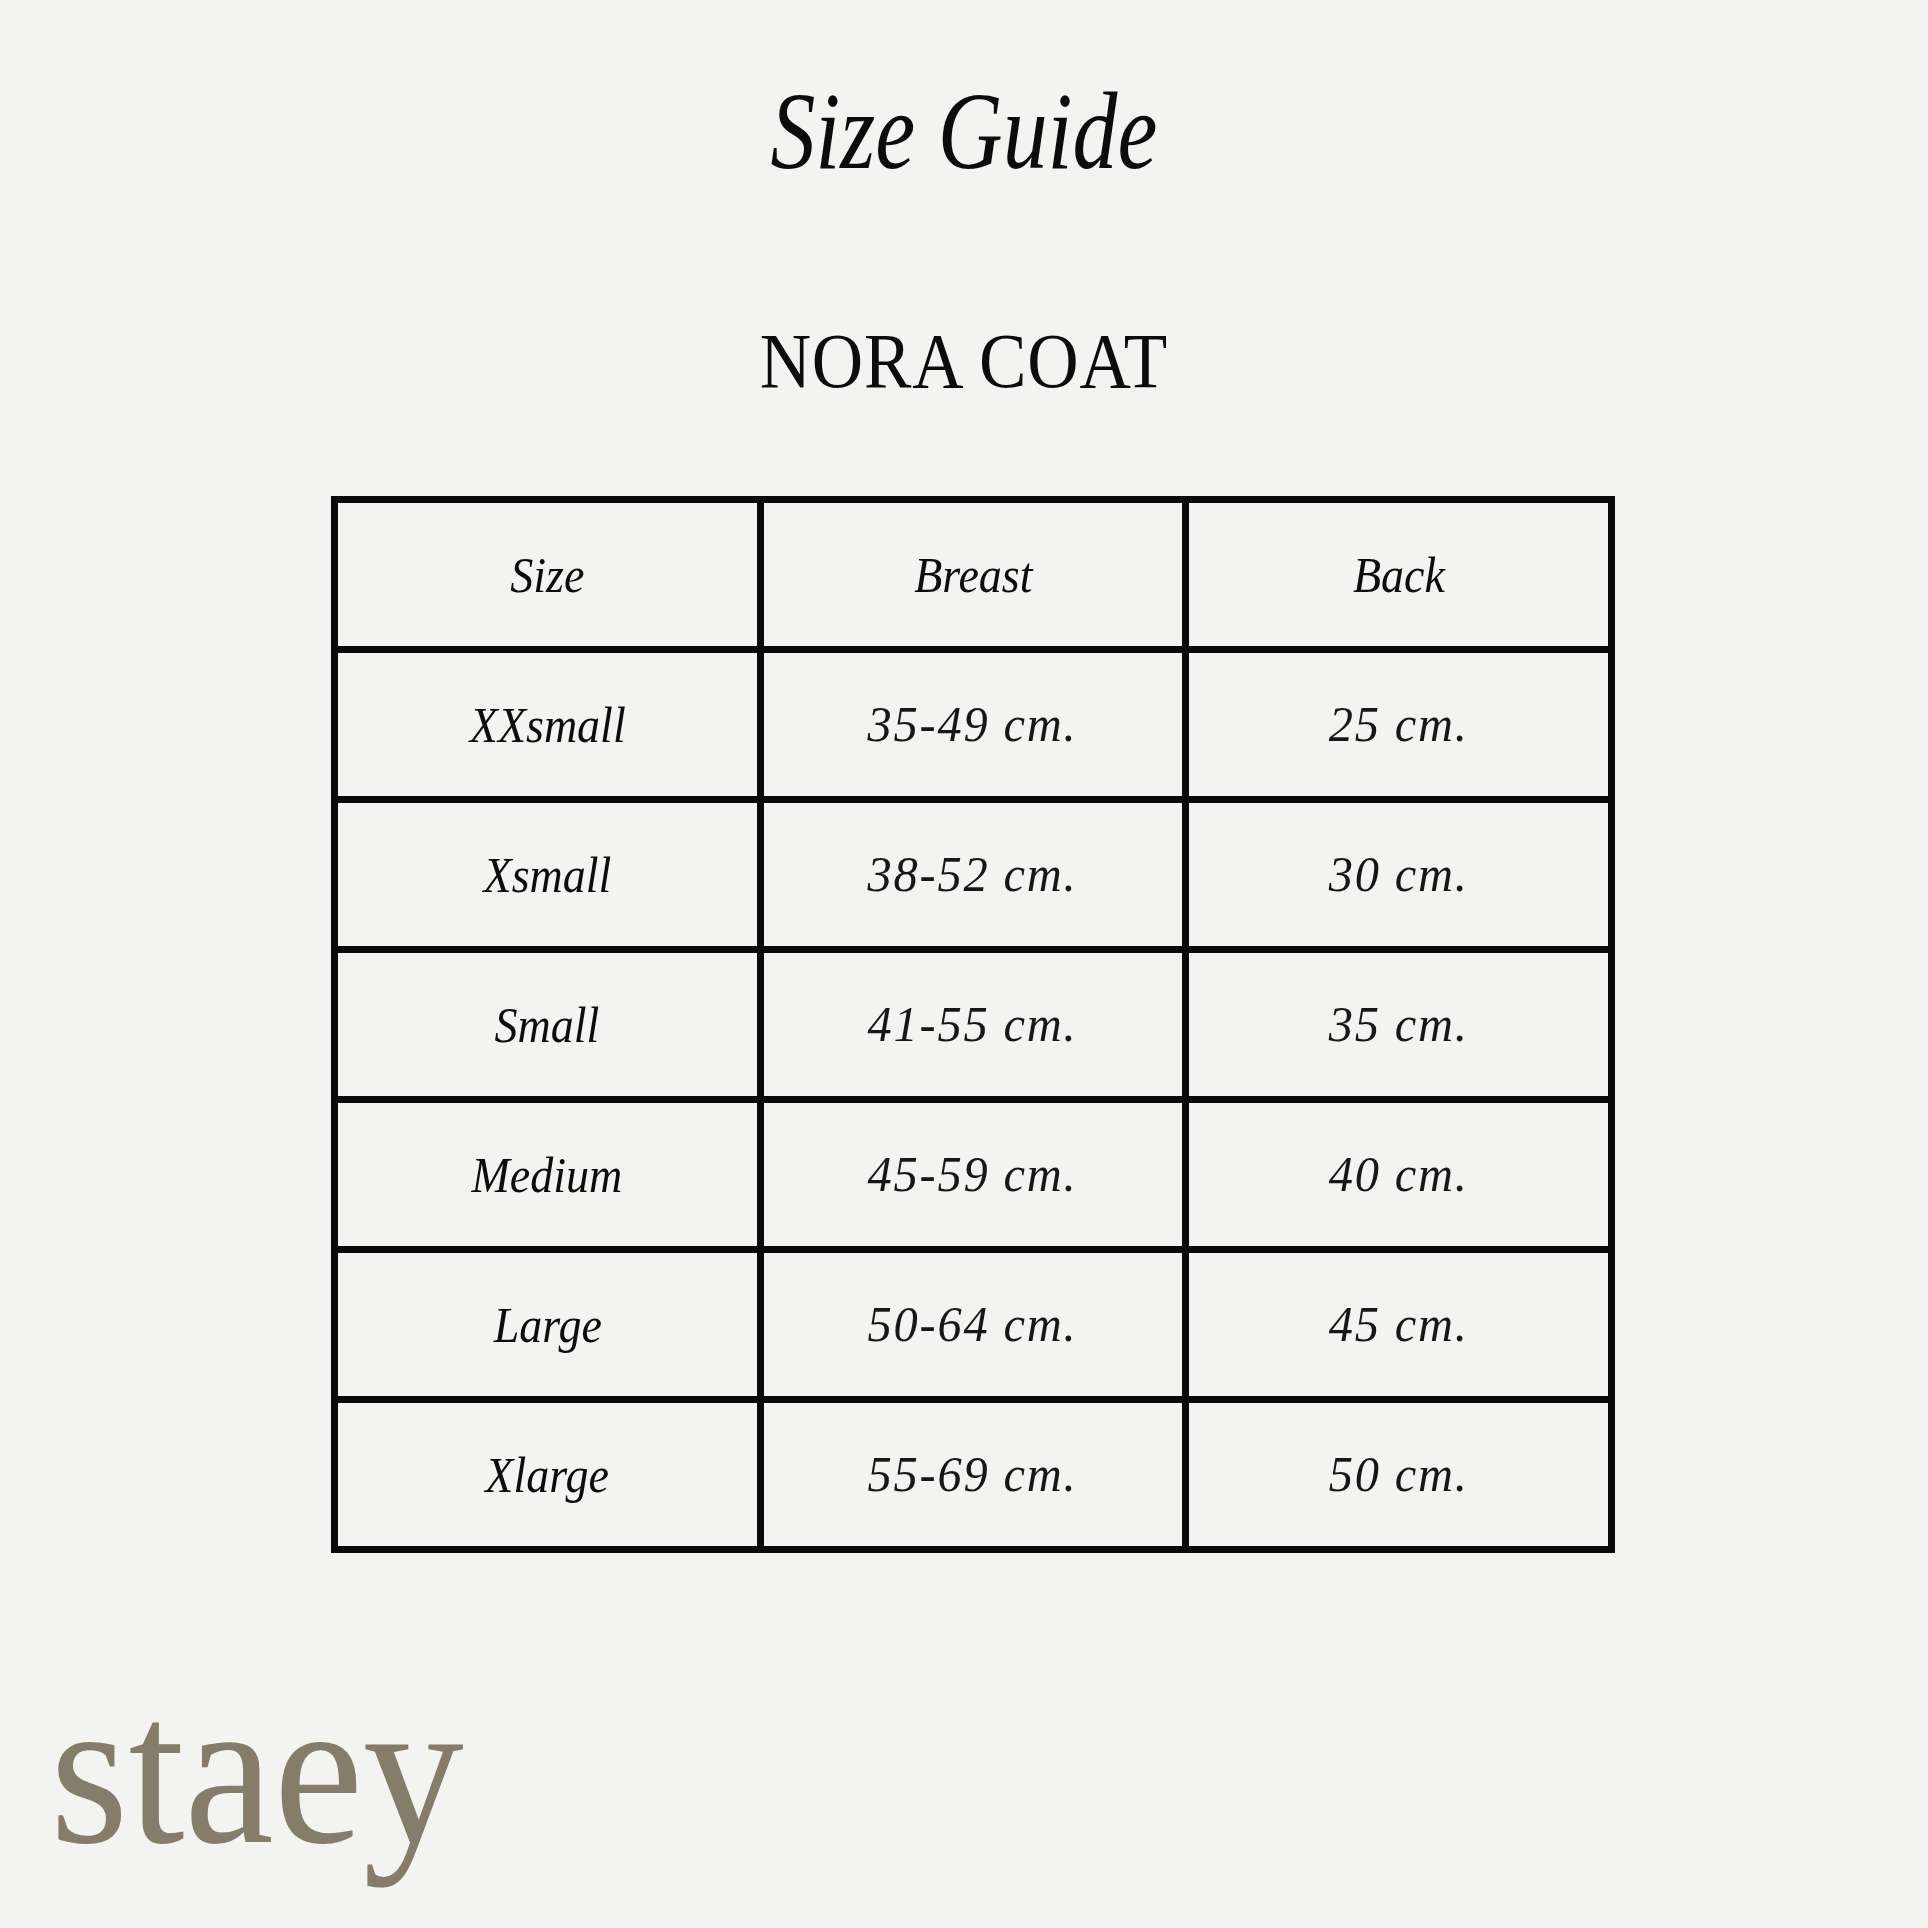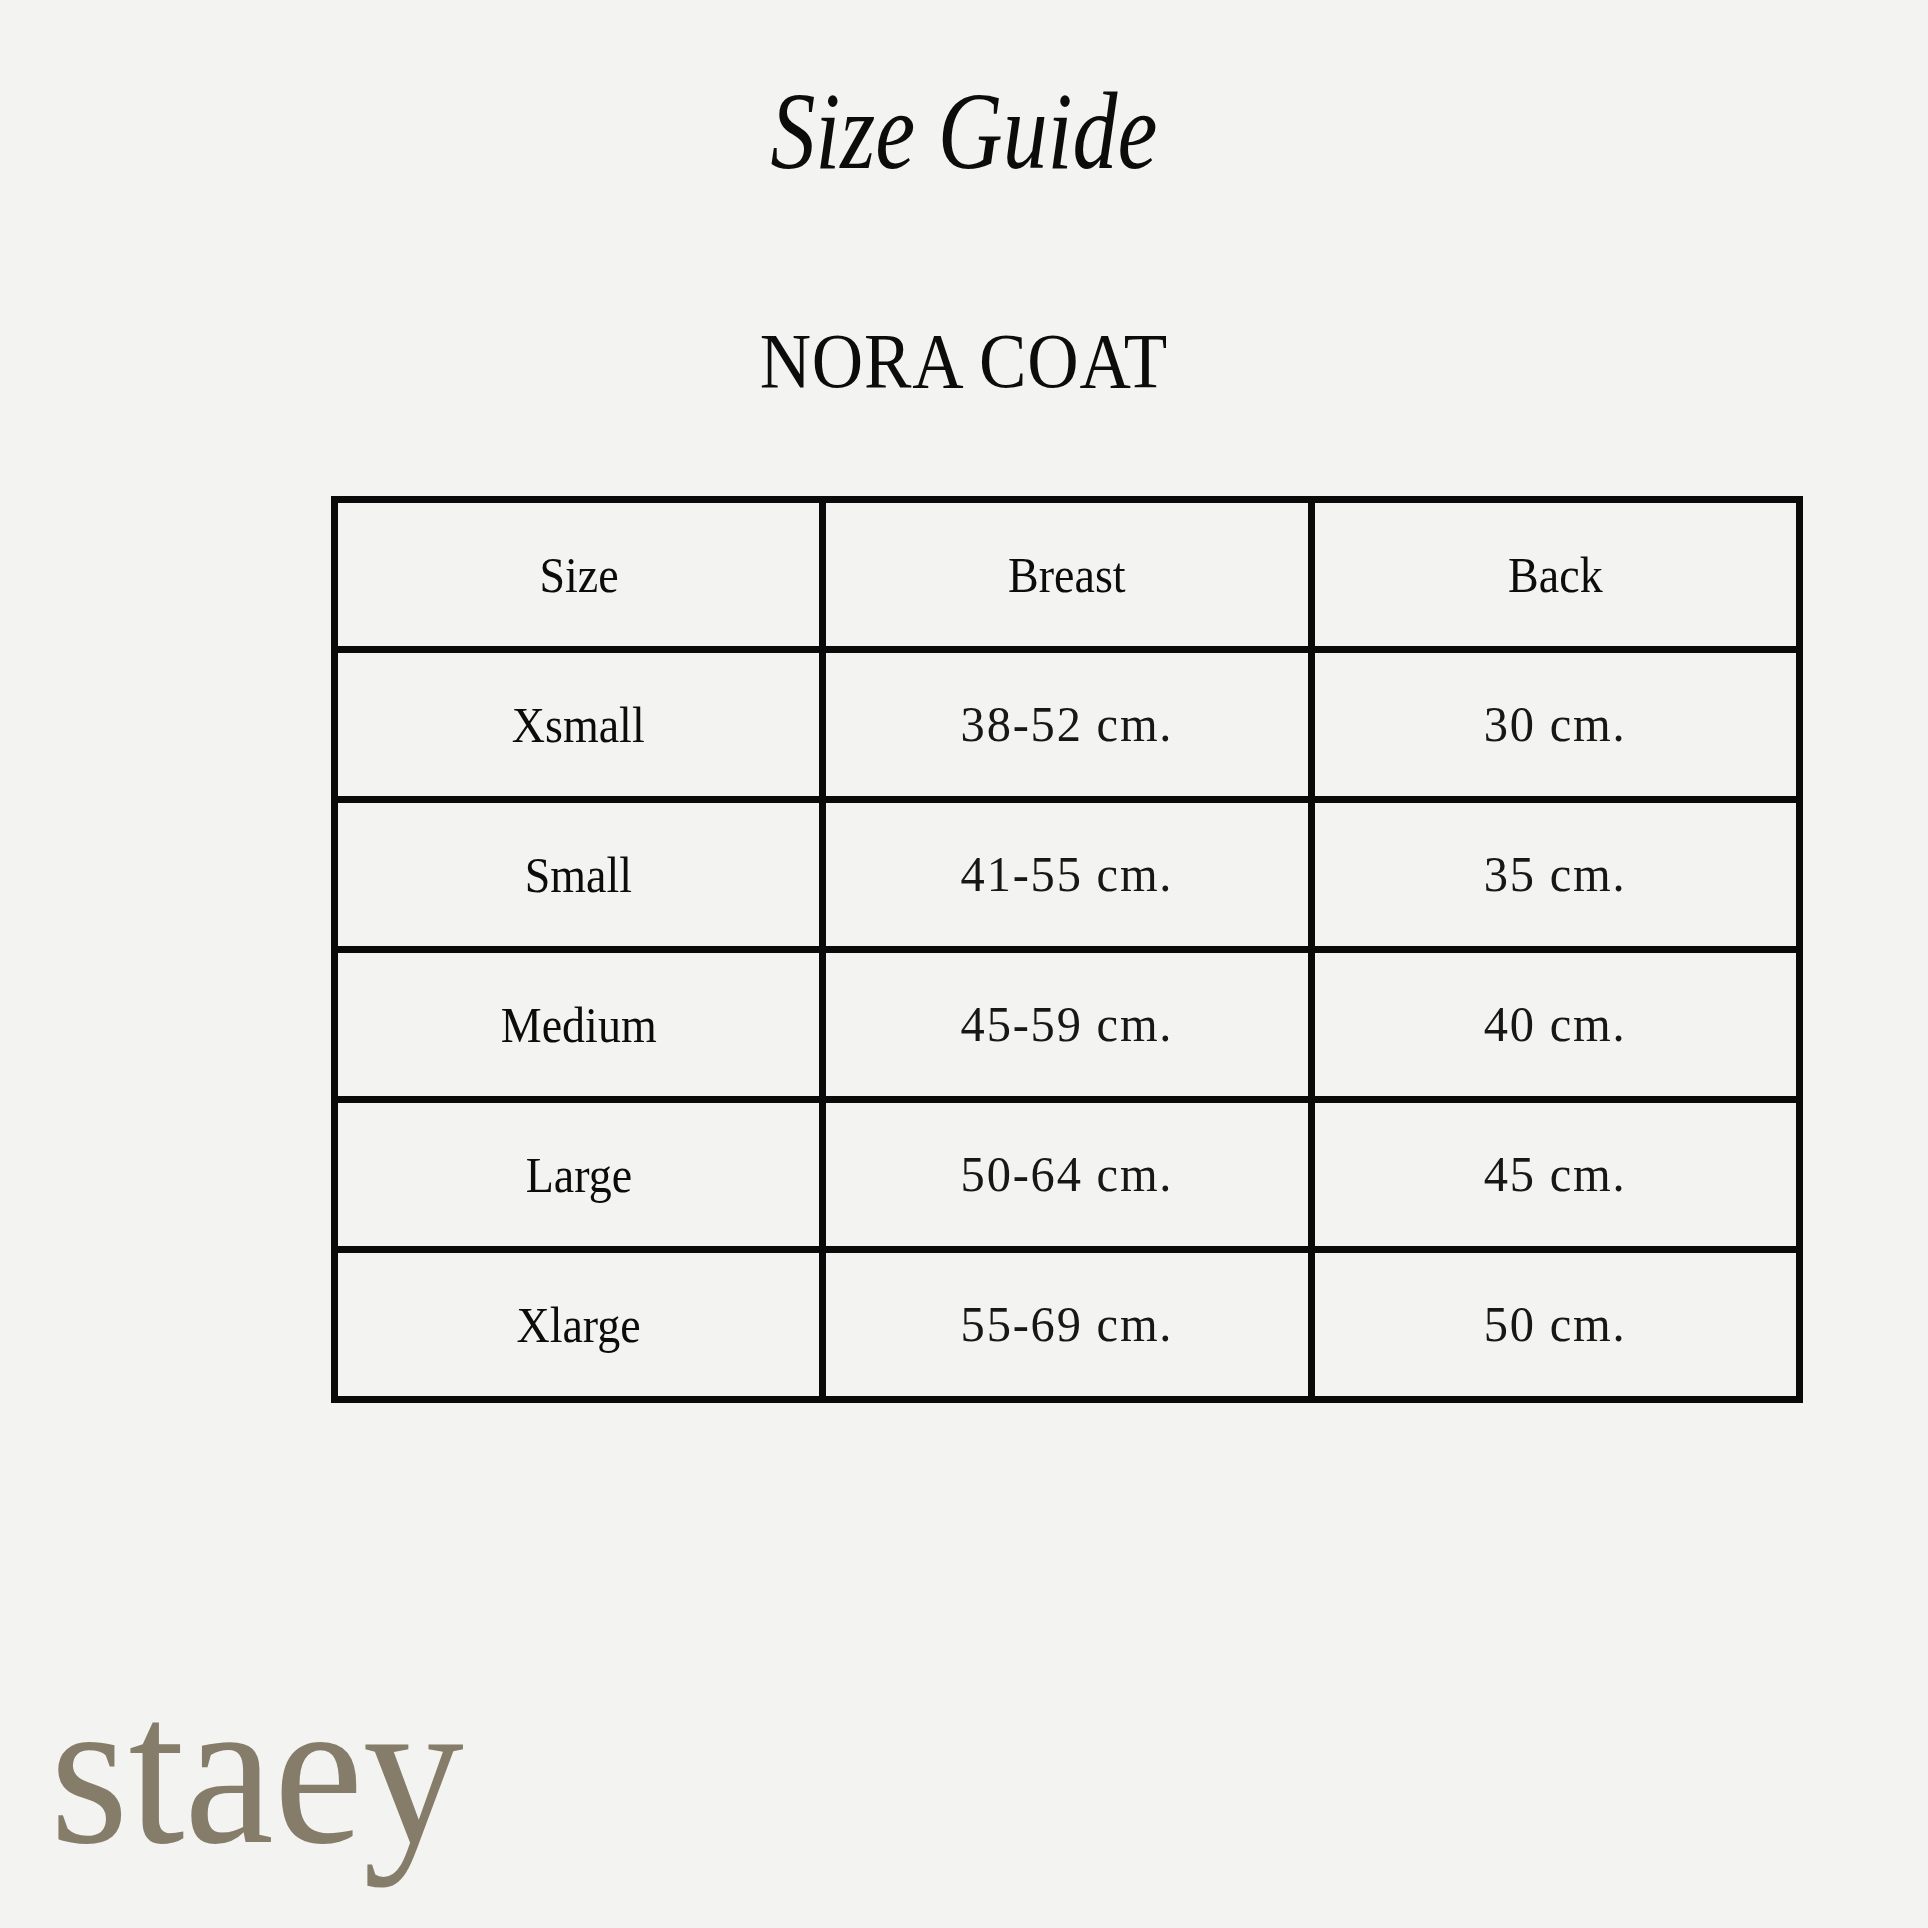--- a/index.html
+++ b/index.html
@@ -17,22 +17,22 @@
   }
   .squeeze-title{display:inline-block;transform:scaleX(.81)}
   .subtitle{
     position:absolute;top:321px;left:0;width:100%;
     text-align:center;font-size:79px;line-height:1;font-weight:400;
     white-space:nowrap;margin:0;letter-spacing:0.9px;
   }
   .squeeze-sub{display:inline-block;transform:scaleX(.9)}
   
   table.size-table{
-    position:absolute;left:331px;top:496px;width:1472px;
-    border-collapse:collapse;table-layout:fixed;
+    position:absolute;left:331px;top:496px;width:1284px;
+    border-collapse:collapse;table-layout:fixed;font-style:italic;
   }
   .size-table th,.size-table td{
     border:7.5px solid var(--line,#0a0a0a);
     height:143px;padding:0;
     text-align:center;vertical-align:middle;
     font-weight:400;
   }
   .label-cell{
     display:inline-block;transform:scaleX(.92);
     font-size:50px;line-height:1;white-space:nowrap;
@@ -63,20 +63,25 @@
   <table class="size-table">
     <thead>
       <tr>
         <th><span class="label-cell">Size</span></th>
         <th><span class="label-cell">Breast</span></th>
         <th><span class="label-cell">Back</span></th>
       </tr>
     </thead>
     <tbody>
       <tr>
+        <td><span class="label-cell">XXsmall</span></td>
+        <td><span class="measure-cell">35-49 cm.</span></td>
+        <td><span class="measure-cell">25 cm.</span></td>
+      </tr>
+      <tr>
         <td><span class="label-cell">Xsmall</span></td>
         <td><span class="measure-cell">38-52 cm.</span></td>
         <td><span class="measure-cell">30 cm.</span></td>
       </tr>
       <tr>
         <td><span class="label-cell">Small</span></td>
         <td><span class="measure-cell">41-55 cm.</span></td>
         <td><span class="measure-cell">35 cm.</span></td>
       </tr>
       <tr>

